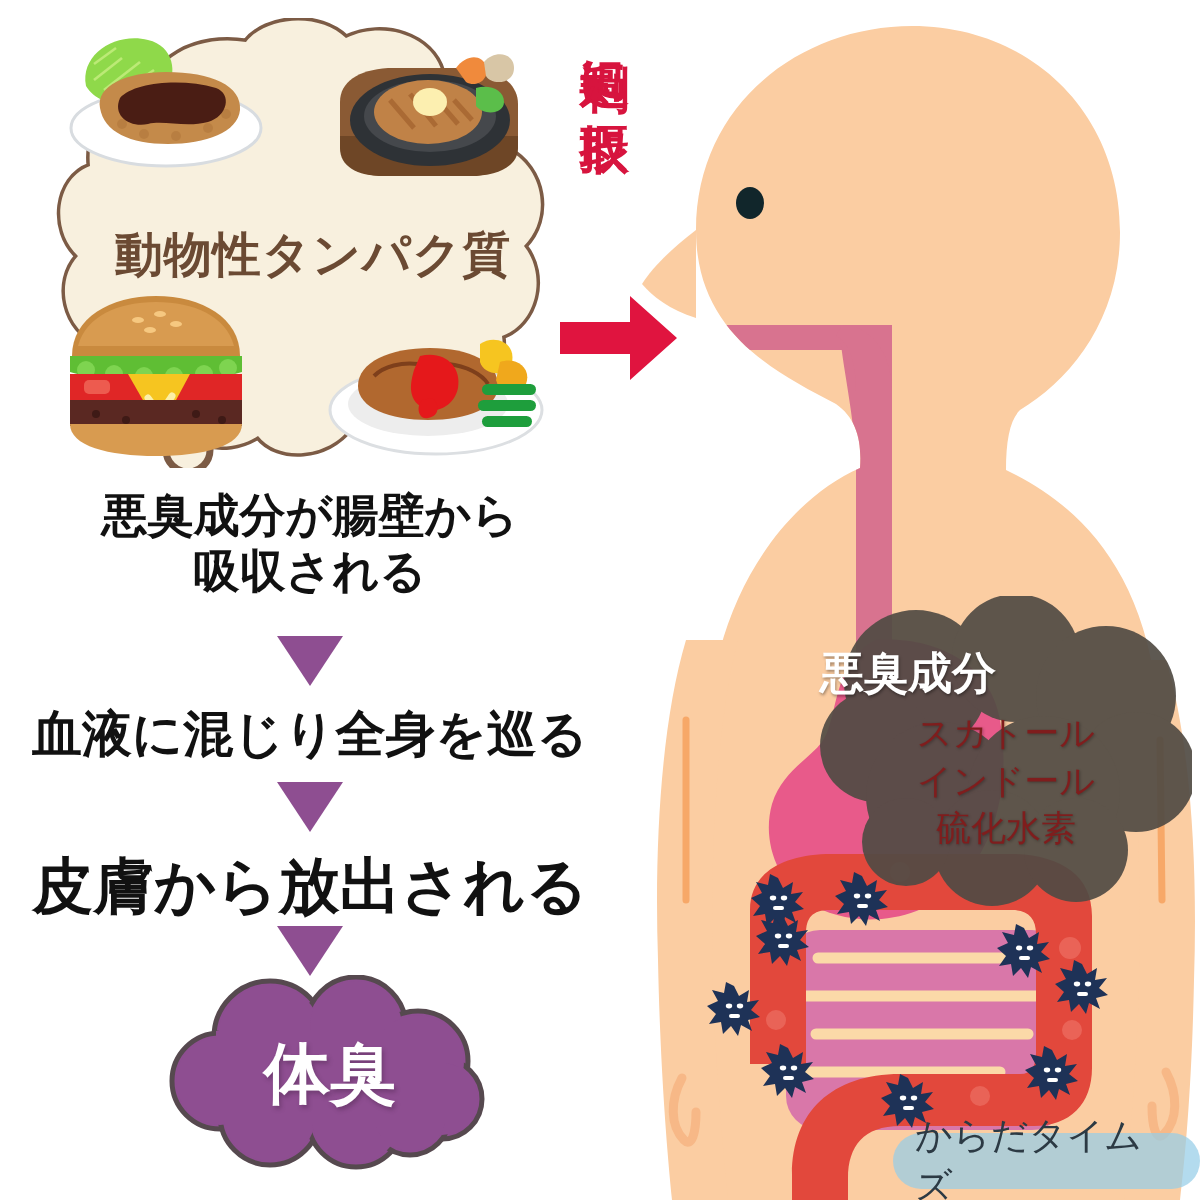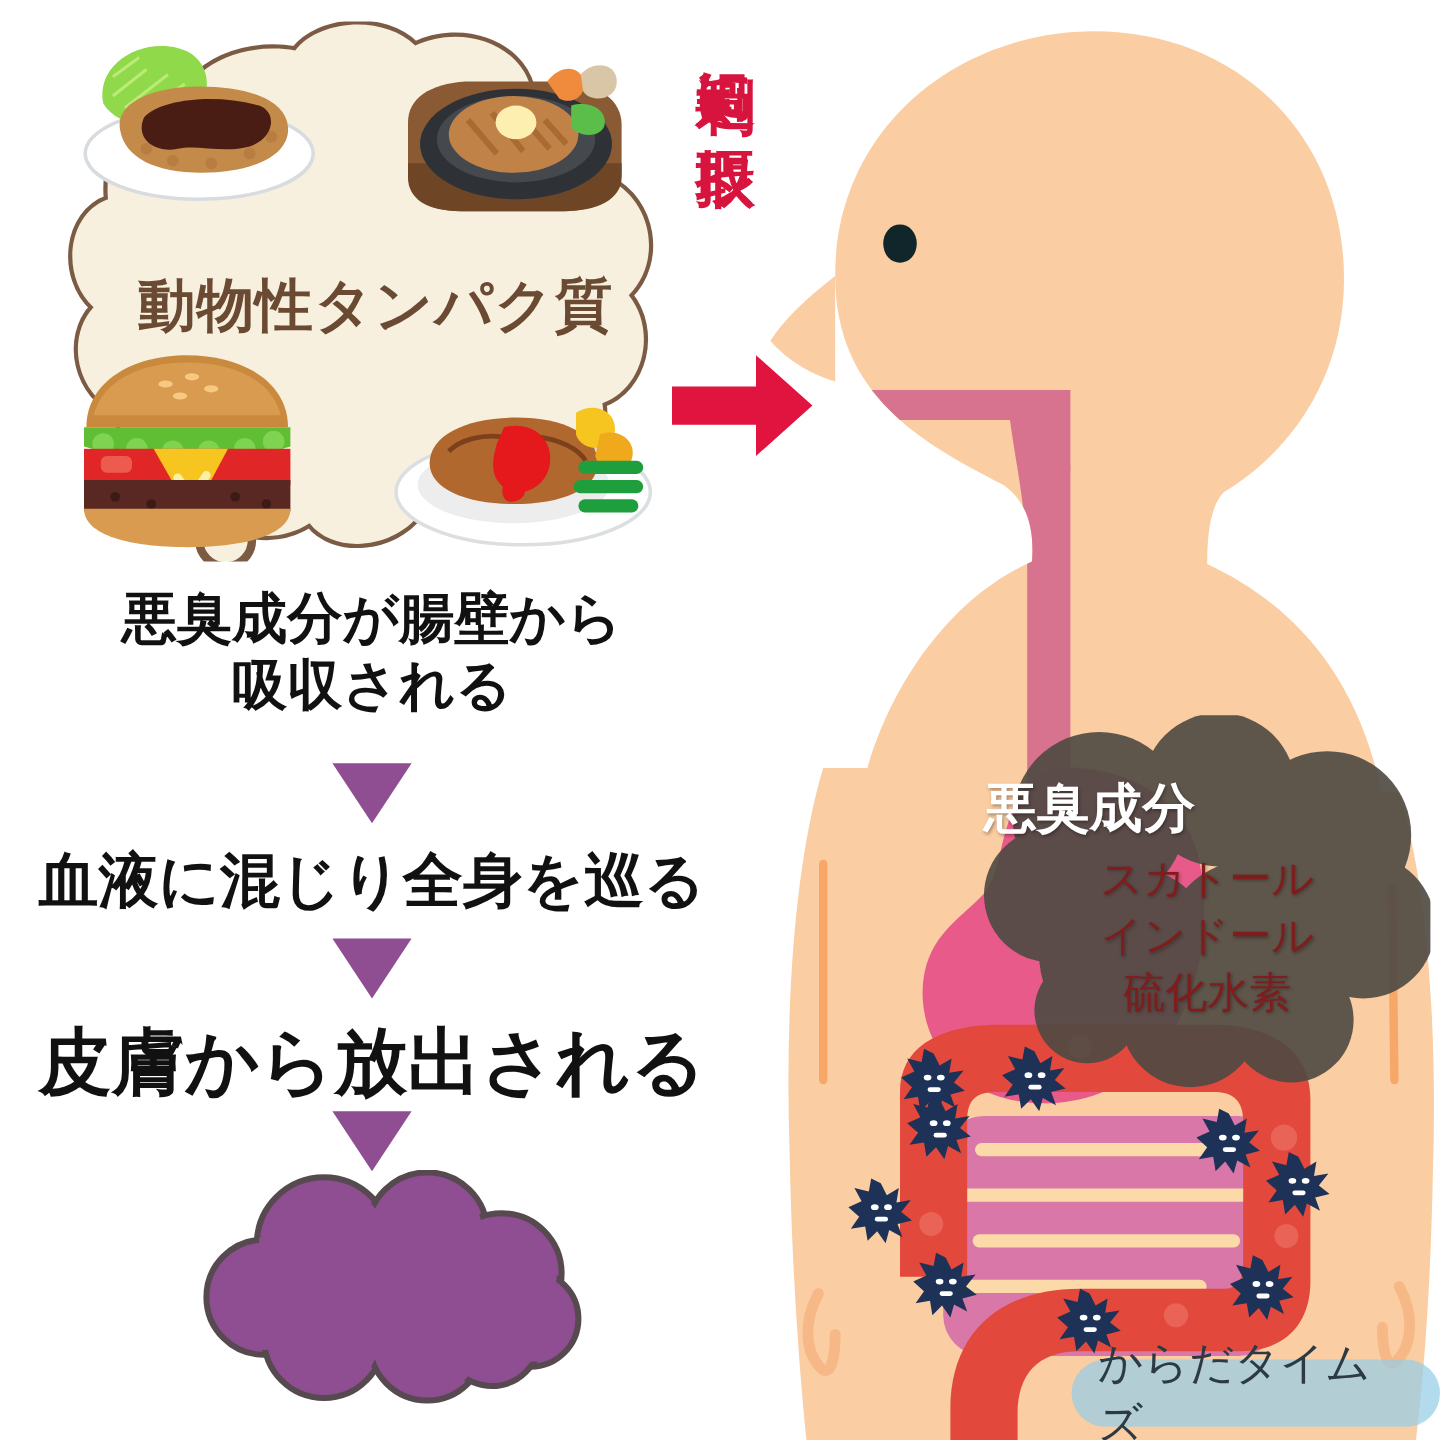--- a/index.html
+++ b/index.html
@@ -449,19 +449,20 @@
           <circle cx="196" cy="52" r="46"></circle>
         <circle cx="258" cy="86" r="46"></circle>
           <circle cx="60" cy="106" r="44"></circle>
         <circle cx="282" cy="124" r="36"></circle>
           <circle cx="110" cy="140" r="46"></circle>
         <circle cx="196" cy="144" r="44"></circle>
           <circle cx="250" cy="140" r="36"></circle>
         <rect x="56" y="56" width="230" height="92"></rect>
       </g>
     </svg>
+    <div id="odor-label">体臭</div>
   </div>
 
   <div id="watermark" class="abs noselect">
     <span>からだタイムズ</span>
   </div>
 
 </div>
 
 </body></html>

